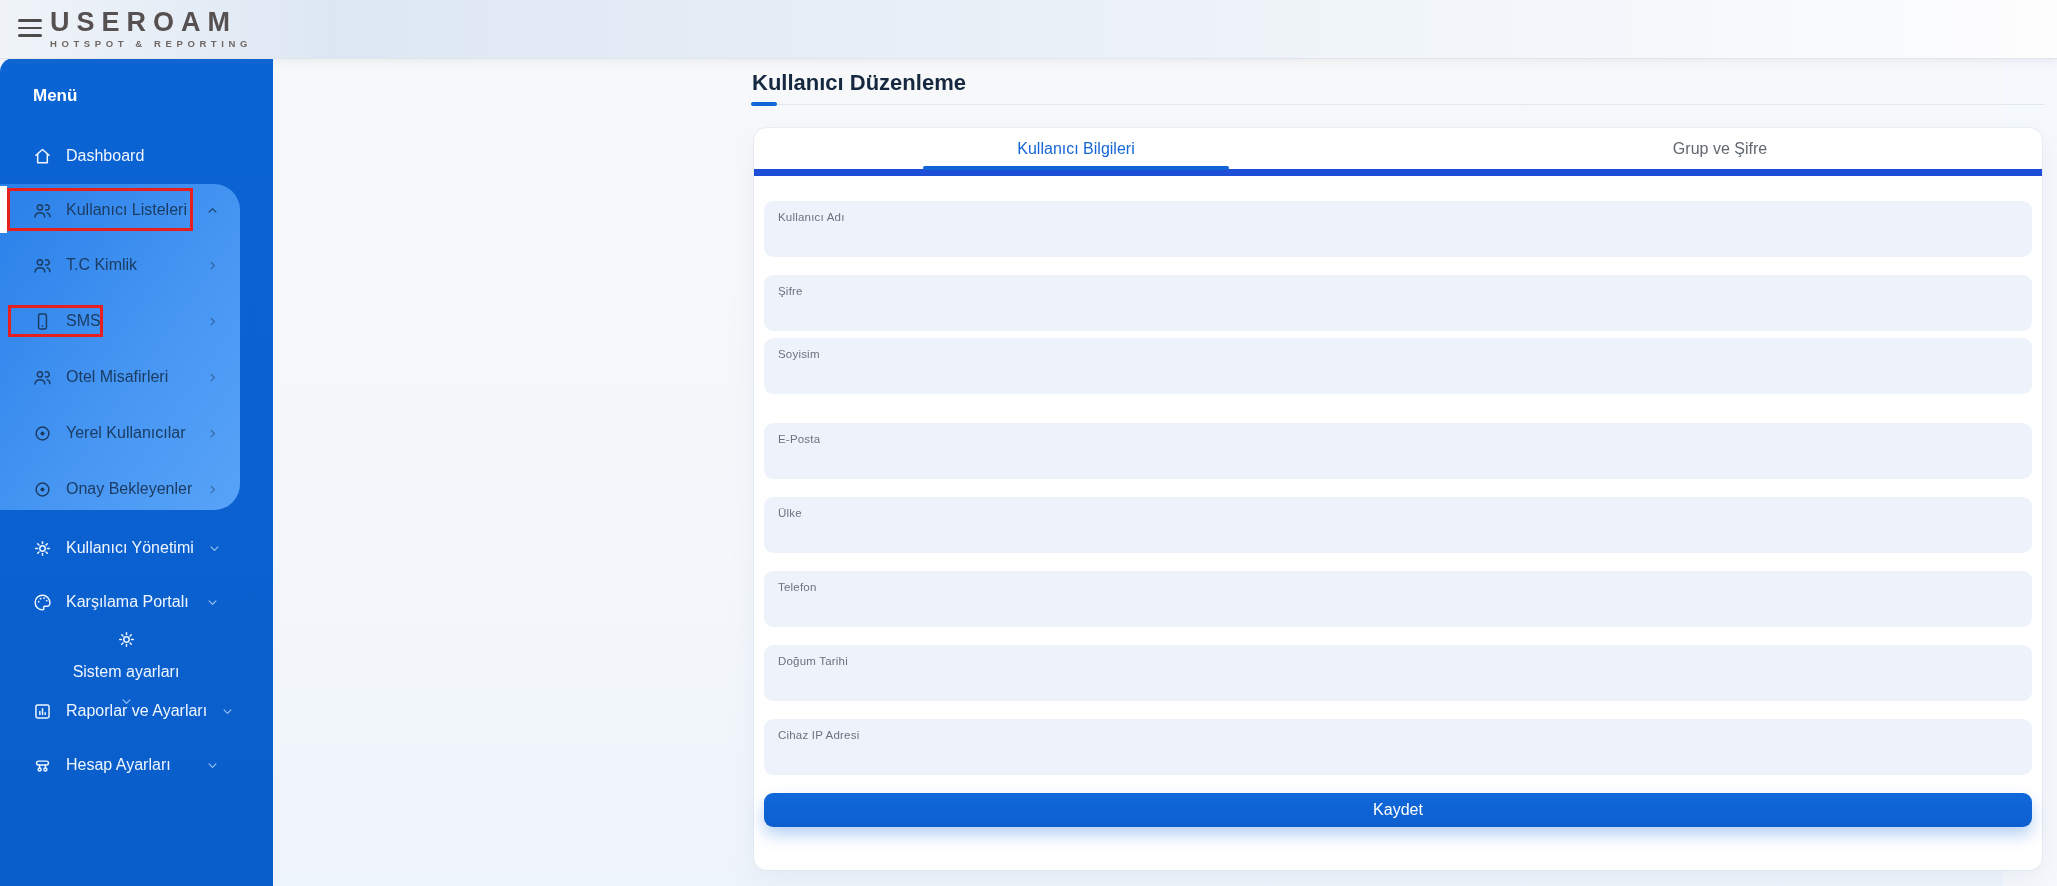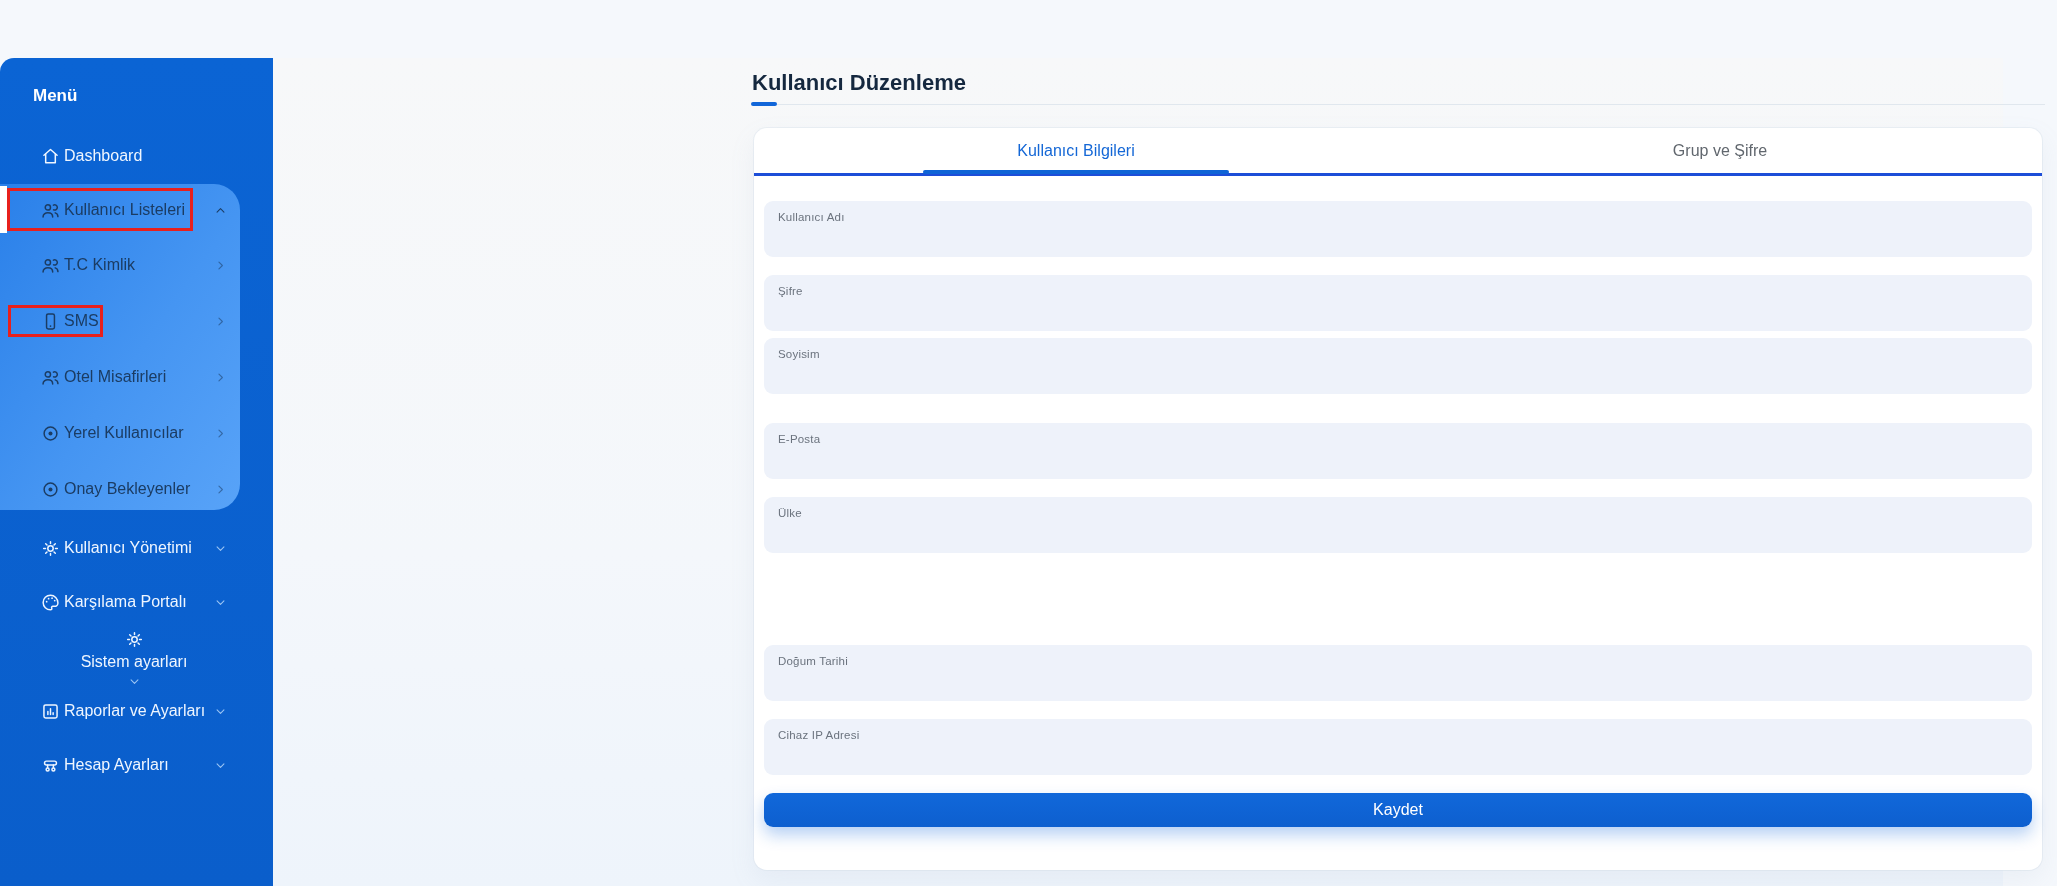--- a/index.html
+++ b/index.html
@@ -38,23 +38,23 @@
   .menu-header {
     position: absolute; left: 33px; top: 28px;
     color: #ffffff; font-size: 17px; font-weight: 700;
   }
   .submenu-block {
     position: absolute; left: 0; top: 126px; width: 240px; height: 326px;
     background: linear-gradient(125deg, #2a80e9 0%, #4595f2 55%, #58a3f8 100%);
     border-radius: 0 26px 26px 0;
   }
   .nav-item {
-    position: absolute; left: 8px; width: 240px; height: 54px;
+    position: absolute; left: 0; width: 240px; height: 54px;
     display: flex; align-items: center;
-    padding: 0 20px 0 32px; gap: 3px;
+    padding: 0 20px 0 32px; gap: 13px;
     cursor: pointer; font-size: 16px;
   }
   .nav-item .ni-icon { width: 21px; height: 21px; flex: 0 0 21px; display: flex; }
   .nav-item .ni-icon svg { width: 21px; height: 21px; }
   .nav-item .ni-label { flex: 1; white-space: nowrap; }
   .nav-item .ni-chevron { width: 15px; height: 15px; flex: 0 0 15px; display: flex; }
   .nav-item .ni-chevron svg { width: 15px; height: 15px; }
   .nav-light { color: #eff6ff; }
   .nav-dark  { color: #1b3c63; }
   .chev-light { color: #9cc5f4; }
@@ -90,21 +90,21 @@
     font-size: 22px; font-weight: 700; color: #15283f;
   }
   .title-rule { position: absolute; left: 504px; top: 46px; width: 1293px; height: 1px; background: #e0e7ee; }
   .title-dash { position: absolute; left: 503px; top: 44px; width: 26px; height: 4px; border-radius: 2px; background: #1166d9; }
 
   .card {
     position: absolute; left: 506px; top: 70px; width: 1288px; height: 742px;
     background: #ffffff; border-radius: 13px;
     box-shadow: 0 10px 26px rgba(140,160,190,.10), 0 0 0 1px rgba(220,228,238,.45);
   }
-  .tabs { position: absolute; left: 0; top: 0; width: 100%; height: 48px; display: flex; border-bottom: 3px solid #1d4ed8; }
+  .tabs { position: absolute; left: 0; top: 0; width: 100%; height: 48px; display: flex; border-bottom: 7px solid #1d4ed8; }
   .tab { flex: 1; display: flex; align-items: center; justify-content: center; position: relative; font-size: 16px; cursor: pointer; }
   .tab-active { color: #1467d6; }
   .tab-inactive { color: #61676e; }
   .tab-underline {
     position: absolute; bottom: -1px; left: 50%; transform: translateX(-50%);
     width: 306px; height: 4px; border-radius: 2px; background: #0f64d6;
   }
 
   .field {
     position: absolute; left: 10px; width: 1268px; height: 56px;
@@ -131,20 +131,31 @@
   }
 
   svg.icon { fill: none; stroke: currentColor; stroke-width: 1.7; stroke-linecap: round; stroke-linejoin: round; }
   svg.icon .fdot { fill: currentColor; stroke: none; }
 </style>
 </head>
 <body>
 
 <div class="screen">
 
+  <header class="topbar">
+    <div class="hamburger">
+      <span></span>
+        <span></span>
+        <span></span>
+    </div>
+    <div class="logo">
+      <div class="brand">USEROAM</div>
+      <div class="tagline">HOTSPOT &amp; REPORTING</div>
+    </div>
+  </header>
 
   <nav class="sidebar">
     <div class="menu-header">Menü</div>
 
     <div class="submenu-block"></div>
 
     <div class="nav-item nav-light pos-dash">
       <span class="ni-icon">
         <svg class="icon" viewBox="0 0 24 24">
             <path d="M4.5 10.5 12 4l7.5 6.5"></path>
@@ -364,20 +375,24 @@
         <input type="text" aria-label="Soyisim" style="">
       </div>
       <div class="field f-3">
         <span class="field-label">E-Posta</span>
         <input type="text" aria-label="E-Posta" style="">
       </div>
       <div class="field f-4">
         <span class="field-label">Ülke</span>
         <input type="text" aria-label="Ülke" style="">
       </div>
+      <div class="field f-5">
+        <span class="field-label">Telefon</span>
+        <input type="text" aria-label="Telefon" style="">
+      </div>
       <div class="field f-6">
         <span class="field-label">Doğum Tarihi</span>
         <input type="text" aria-label="Doğum Tarihi" style="">
       </div>
       <div class="field f-7">
         <span class="field-label">Cihaz IP Adresi</span>
         <input type="text" aria-label="Cihaz IP Adresi" style="">
       </div>
 
       <button class="save-btn">Kaydet</button>

